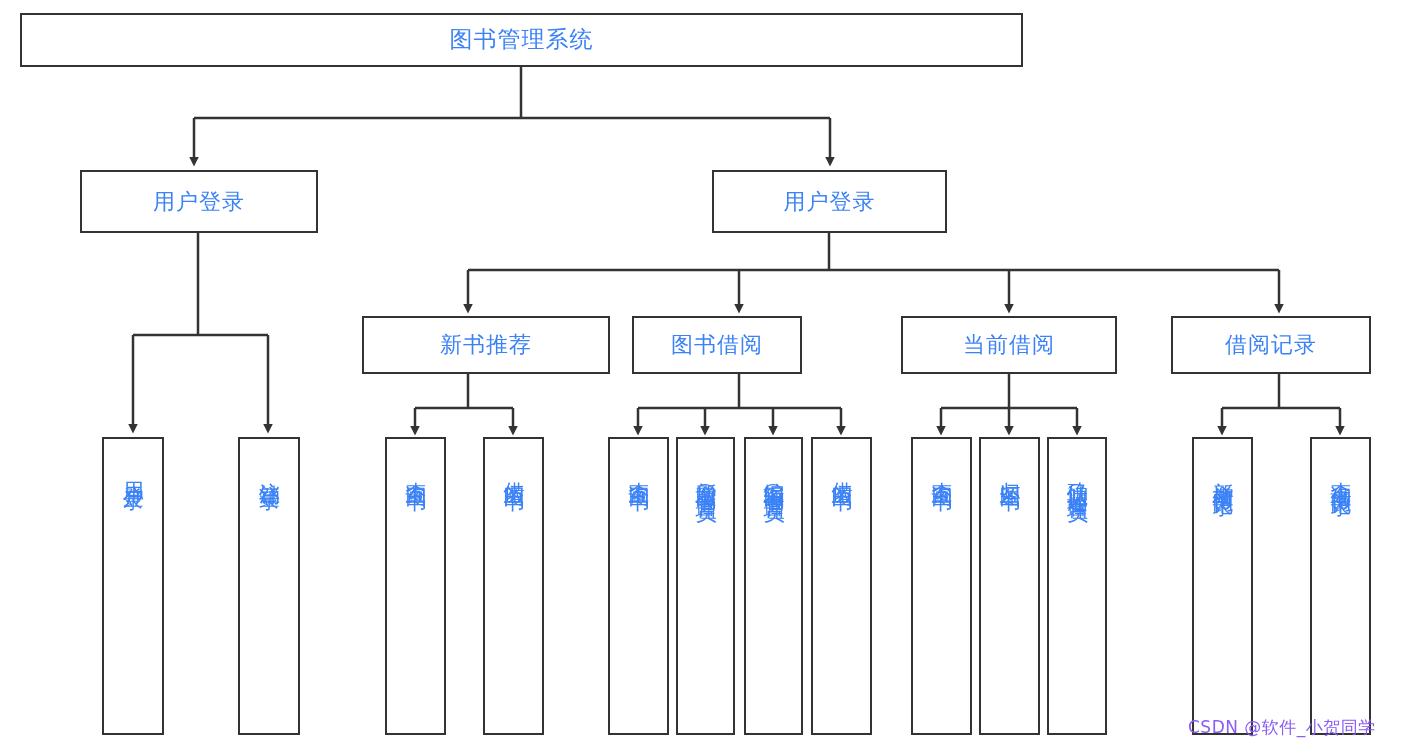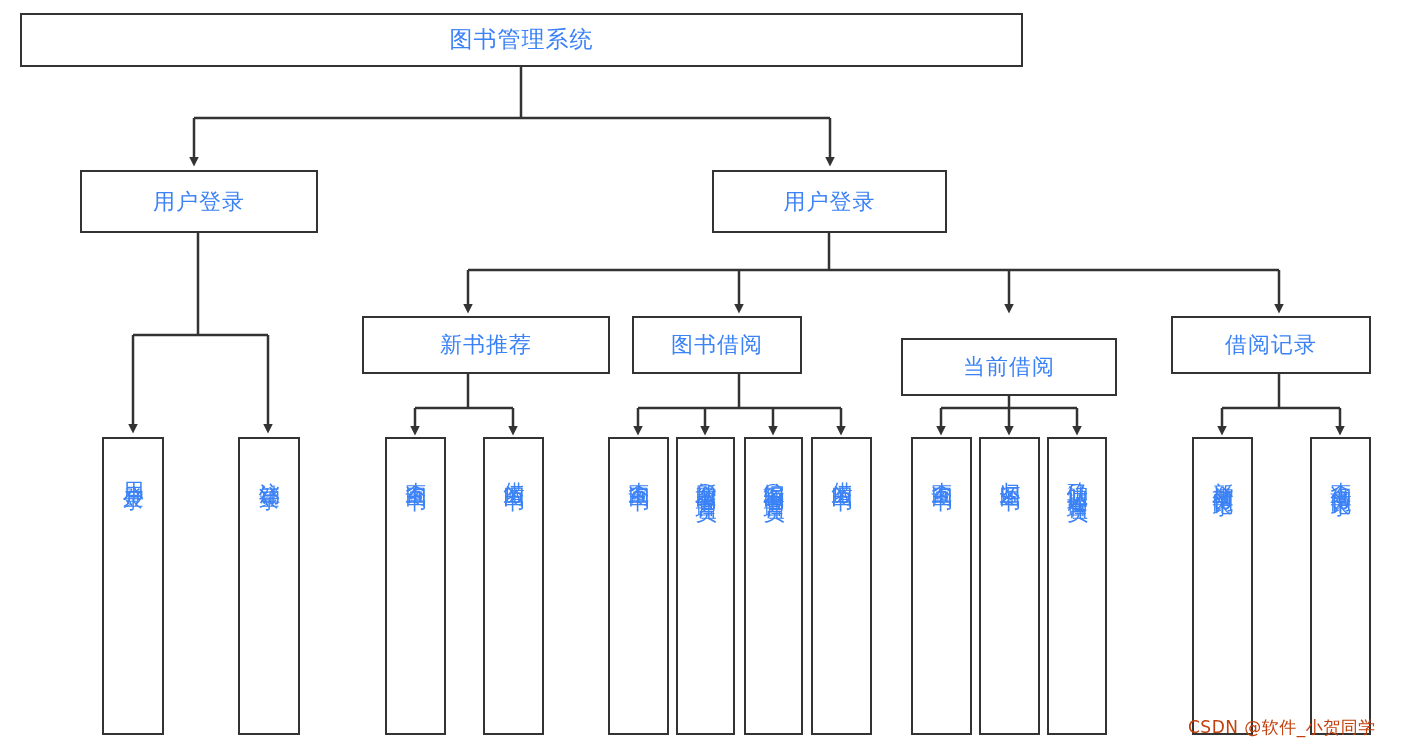--- a/index.html
+++ b/index.html
@@ -58,21 +58,21 @@
     writing-mode: vertical-rl;
     text-orientation: upright;
     font-size: 21px;
     letter-spacing: 3px;
     line-height: 1;
     white-space: nowrap;
     max-height: 252px;
   }
   .watermark {
     position: absolute;
-    color: #c2410c;
+    color: #8b5cf6;
     font-size: 17px;
     white-space: nowrap;
     letter-spacing: 0.5px;
   }
 </style>
 </head>
 <body>
 
 <div id="canvas">
 
@@ -136,21 +136,21 @@
   <div class="node horiz" style="left:712px; top:170px; width:235px; height:63px;">
     <span class="node-label">用户登录</span>
   </div>
 
   <div class="node horiz" style="left:362px; top:316px; width:248px; height:58px;">
     <span class="node-label">新书推荐</span>
   </div>
   <div class="node horiz" style="left:632px; top:316px; width:170px; height:58px;">
     <span class="node-label">图书借阅</span>
   </div>
-  <div class="node horiz" style="left:901px; top:316px; width:216px; height:58px;margin-top:22px;">
+  <div class="node horiz" style="left:901px; top:316px; width:216px; height:58px;">
     <span class="node-label">当前借阅</span>
   </div>
   <div class="node horiz" style="left:1171px; top:316px; width:200px; height:58px;">
     <span class="node-label">借阅记录</span>
   </div>
 
   <div class="node vert" style="left:102px; top:437px; width:62px; height:298px;">
     <span class="node-label">用户登录</span>
   </div>
   <div class="node vert" style="left:238px; top:437px; width:62px; height:298px;">

